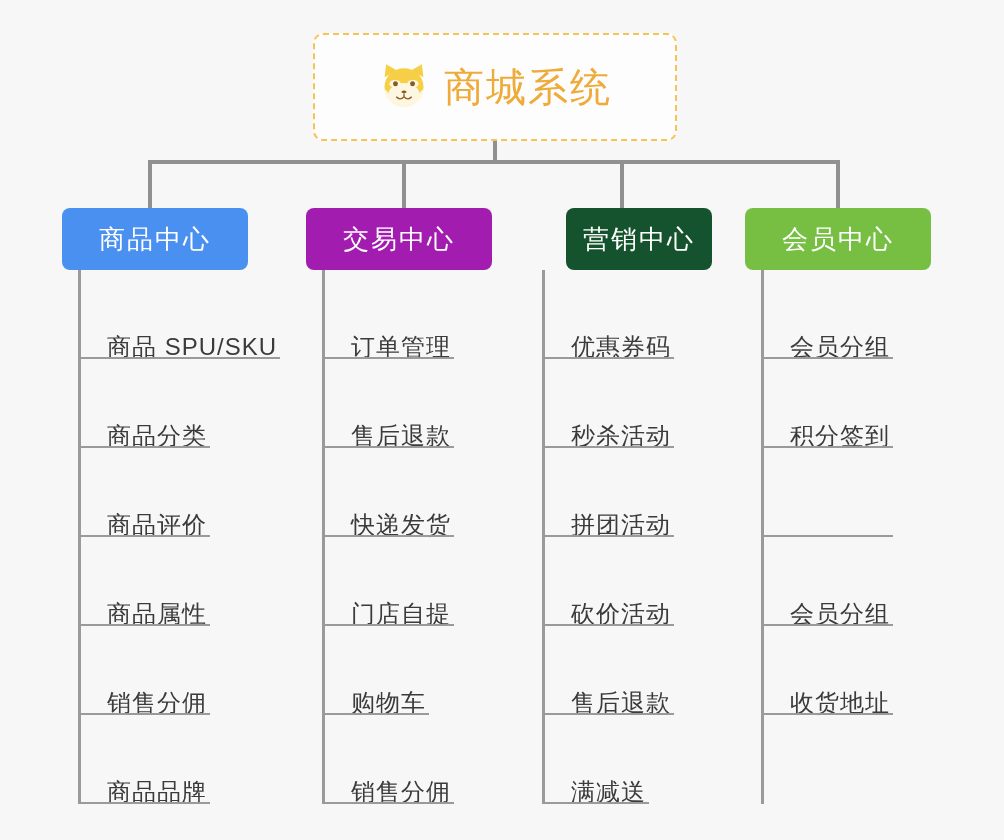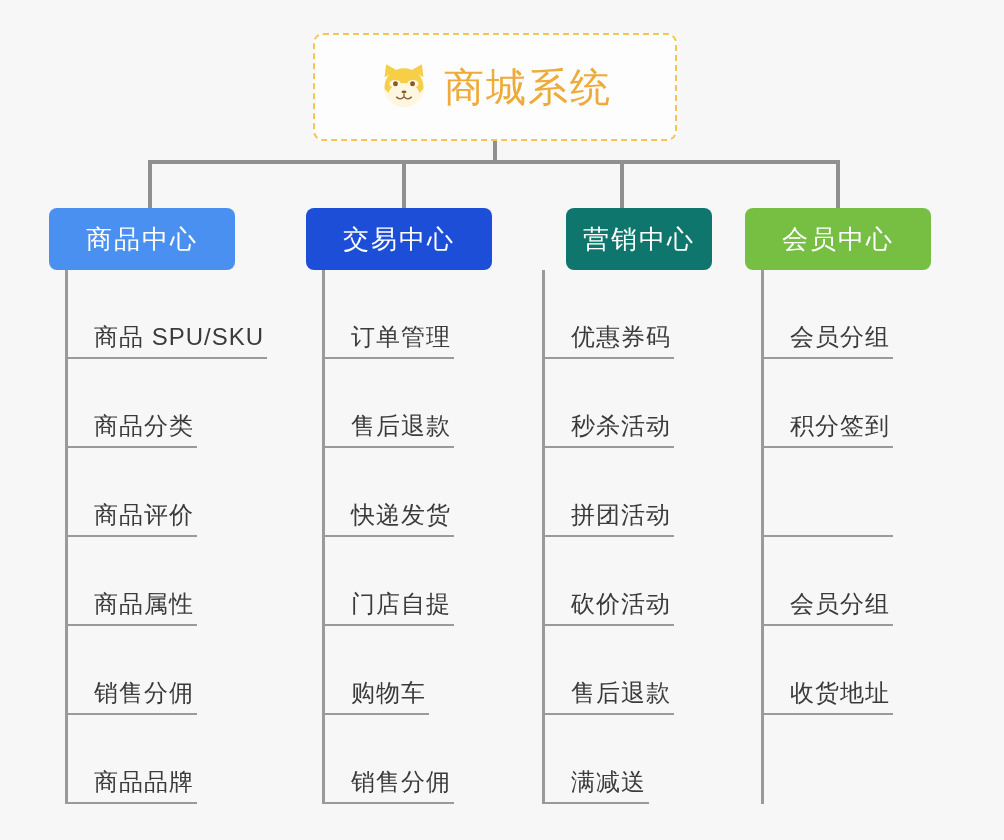--- a/index.html
+++ b/index.html
@@ -104,21 +104,20 @@
     left: 16px;
     bottom: 0;
     height: 2px;
     background: #9a9a9a;
   }
   .leaf-label {
     position: relative;
     font-size: 24px;
     color: #3b3b3b;
     line-height: 1;
-    padding-bottom: 10px;
     white-space: nowrap;
     letter-spacing: 1px;
   }
 </style>
 </head>
 <body style="background: rgb(247, 247, 247);">
 
 <div id="stage" style="background: rgb(247, 247, 247);">
 
   <div class="root-node" style="background: rgb(253, 253, 253); border-color: rgb(245, 196, 82);">
@@ -147,21 +146,21 @@
     <span class="root-title" style="color: rgb(238, 171, 58);">商城系统</span>
   </div>
 
   <div class="conn conn-v-root" style="background: rgb(144, 144, 144);"></div>
   <div class="conn conn-bus" style="background: rgb(144, 144, 144);"></div>
   <div class="conn conn-drop" style="left: 148px; background: rgb(144, 144, 144);"></div>
   <div class="conn conn-drop" style="left: 402px; background: rgb(144, 144, 144);"></div>
   <div class="conn conn-drop" style="left: 620px; background: rgb(144, 144, 144);"></div>
   <div class="conn conn-drop" style="left: 836px; background: rgb(144, 144, 144);"></div>
 
-  <div class="column" id="col-0" style="left:49px;  width:186px;">
+  <div class="column" id="col-0" style="left:62px;  width:186px;">
     <div class="col-header" style="background: rgb(74, 144, 240);">
       <span>商品中心</span>
     </div>
     <div class="trunk" style="height: 534px;"></div>
     <div class="leaf-list">
       <div class="leaf">
         <span class="leaf-label">商品 SPU/SKU</span>
         <span class="leaf-underline" style="width: 202px;"></span>
       </div>
       <div class="leaf">
@@ -181,21 +180,21 @@
         <span class="leaf-underline" style="width: 132px;"></span>
       </div>
       <div class="leaf">
         <span class="leaf-label">商品品牌</span>
         <span class="leaf-underline" style="width: 132px;"></span>
       </div>
     </div>
   </div>
 
   <div class="column" id="col-1" style="left:306px; width:186px;">
-    <div class="col-header" style="background: #1d4ed8;">
+    <div class="col-header" style="background: #a21caf;">
       <span>交易中心</span>
     </div>
     <div class="trunk" style="height: 534px;"></div>
     <div class="leaf-list">
       <div class="leaf">
         <span class="leaf-label">订单管理</span>
         <span class="leaf-underline" style="width: 132px;"></span>
       </div>
       <div class="leaf">
         <span class="leaf-label">售后退款</span>
@@ -214,21 +213,21 @@
         <span class="leaf-underline" style="width: 107px;"></span>
       </div>
       <div class="leaf">
         <span class="leaf-label">销售分佣</span>
         <span class="leaf-underline" style="width: 132px;"></span>
       </div>
     </div>
   </div>
 
   <div class="column" id="col-2" style="left:526px; width:186px;">
-    <div class="col-header" style="background: #0f766e; margin-left: 40px;">
+    <div class="col-header" style="background: #14532d; margin-left: 40px;">
       <span>营销中心</span>
     </div>
     <div class="trunk" style="height: 534px;"></div>
     <div class="leaf-list">
       <div class="leaf">
         <span class="leaf-label">优惠券码</span>
         <span class="leaf-underline" style="width: 132px;"></span>
       </div>
       <div class="leaf">
         <span class="leaf-label">秒杀活动</span>

